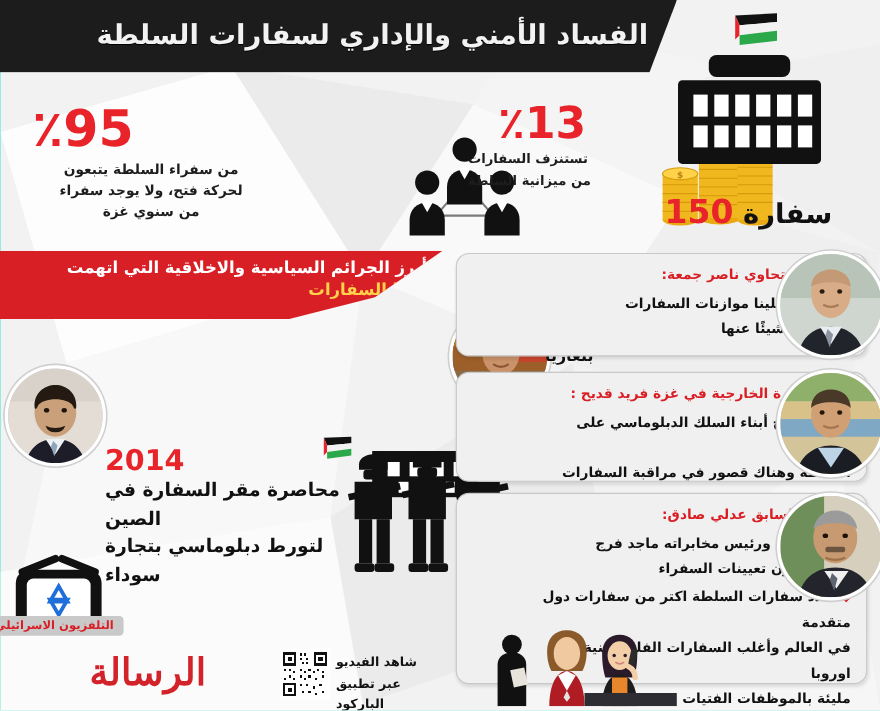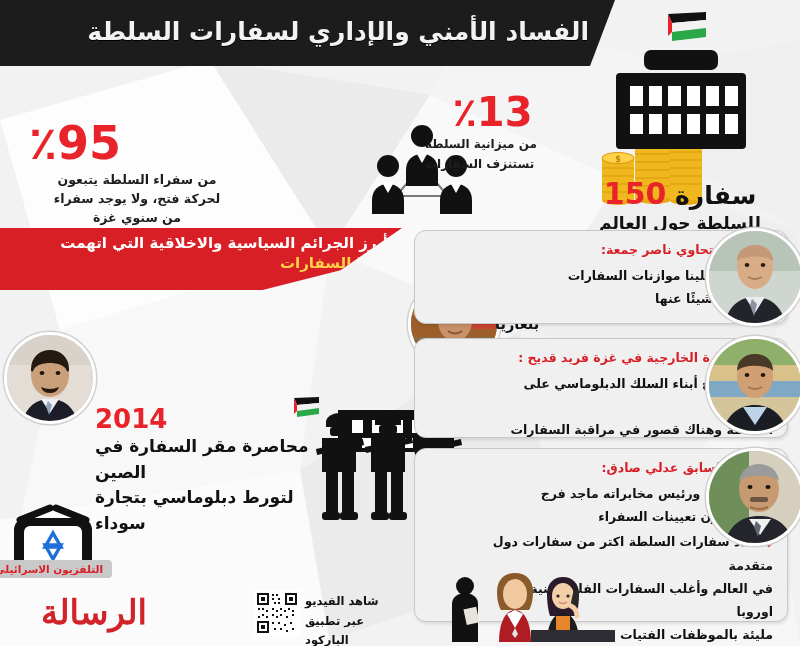--- a/index.html
+++ b/index.html
@@ -26,21 +26,21 @@
     clip-path:polygon(0 0, 100% 0, 96% 100%, 0 100%);
     display:flex;align-items:center;justify-content:flex-start;
   }
   #title-text{
     color:#f2f2f2;font-size:25px;font-weight:bold;
     padding:0 26px 4px 0;width:100%;text-align:right;
     letter-spacing:-.3px;text-shadow:0 1px 0 #000;
   }
 
   
-  #stat95{position:absolute;right:555px;top:96px;width:222px;text-align:left;margin-top:26px;}
+  #stat95{position:absolute;right:555px;top:96px;width:222px;text-align:left;}
   #stat95 .num{
     color:#e8232a;font-size:46px;font-weight:bold;line-height:.95;
     text-align:left;padding-left:6px;
   }
   #stat95 .desc{
     color:#1d1d1d;font-size:12.5px;font-weight:bold;line-height:1.55;
     text-align:center;padding-left:6px;margin-top:4px;
   }
   
   #men-icon{position:absolute;right:318px;top:118px;width:120px;height:100px;}
@@ -105,21 +105,21 @@
     background:#c9c9c9;color:#d91f26;font-size:10.5px;font-weight:bold;
     padding:3px 9px;border-radius:4px;white-space:nowrap;
   }
   #yemen-text{position:absolute;right:85px;top:512px;width:300px;text-align:left;
     font-size:12.5px;font-weight:bold;color:#111;line-height:1.75;}
 
   
   #qr-box{position:absolute;right:500px;top:590px;width:46px;height:46px;background:#fff;}
   #watch-text{position:absolute;right:395px;top:592px;width:100px;text-align:left;
     font-size:11.5px;font-weight:bold;color:#111;line-height:1.7;}
-  #resala-logo{position:absolute;right:646px;top:588px;width:120px;height:48px;}
+  #resala-logo{position:absolute;right:606px;top:588px;width:120px;height:48px;}
 
   
   .qcard{
     position:absolute;background:#f0f0f0;border:1.3px solid #c8c8c8;
     border-radius:12px;box-shadow:1px 2px 3px rgba(0,0,0,.10);
   }
   .qhead{
     color:#d91f26;font-weight:bold;font-size:12.5px;text-align:right;
     line-height:1.5;
   }
@@ -193,22 +193,22 @@
     <g fill="#111">
       <circle cx="94" cy="48" r="11"></circle>
       <path d="M78 82c0-10 7-16 16-16s16 6 16 16v14H78z"></path>
       <path d="M89 66l5 9 5-9 -5-3z" fill="#fff"></path>
     </g>
   </svg>
 
   <div id="stat13">
     <div class="num">٪13</div>
     <div class="desc ar">
+      <div>تستنزف السفارات</div>
       <div>من ميزانية السلطة</div>
-      <div>تستنزف السفارات</div>
     </div>
   </div>
 
   <svg id="coins-icon" viewBox="0 0 105 115">
     <g>
 
       <g>
         <ellipse cx="54" cy="102" rx="19" ry="6" fill="#e9a911"></ellipse>
         <rect x="35" y="24" width="38" height="78" fill="#f0b71f"></rect>
         <g stroke="#d69a0a" stroke-width="1">
@@ -279,21 +279,20 @@
       <rect x="100" y="68" width="13" height="20"></rect>
         <rect x="119" y="68" width="13" height="20"></rect>
     </g>
   </svg>
 
   <div id="embassy-cap">
     <div class="l1 ar">
       <span>سفارة</span>
       <span class="n">150</span>
     </div>
-    <div class="l2 ar">للسلطة حول العالم</div>
   </div>
 
   <div id="red-banner">
     <div class="l1 ar">أبرز الجرائم السياسية والاخلاقية التي اتهمت</div>
     <div class="l2 ar">فيها السفارات</div>
   </div>
 
   <div class="avatar" style="right:300px;top:278px;width:86px;height:86px;">
     <svg class="av-img" viewBox="0 0 86 86">
       <rect width="86" height="86" fill="#8a6b46"></rect>

